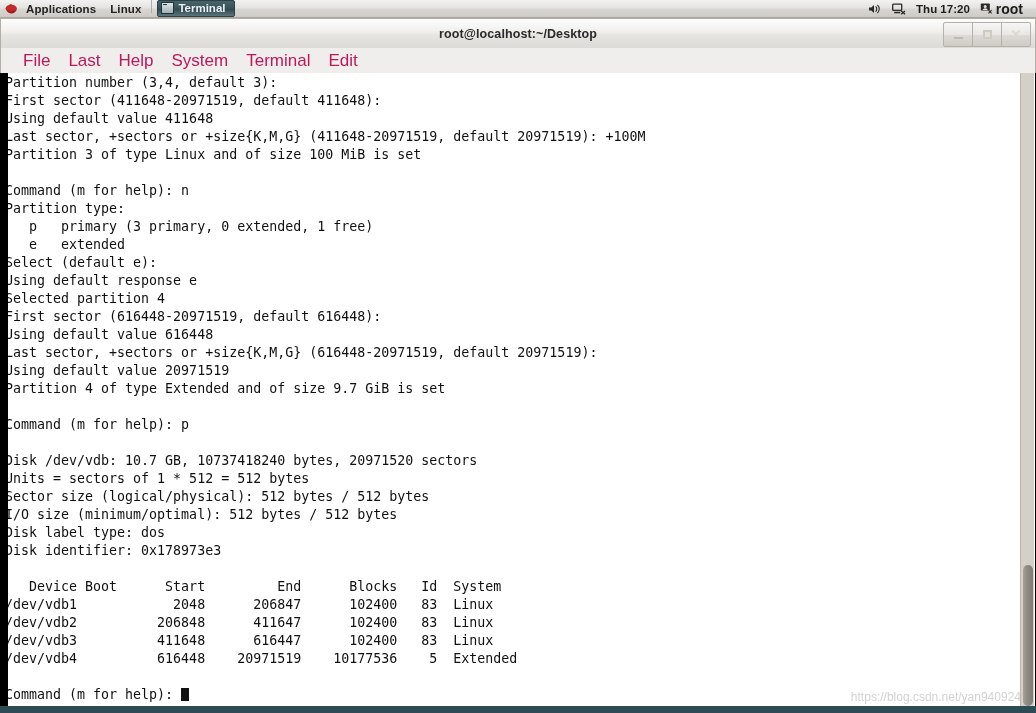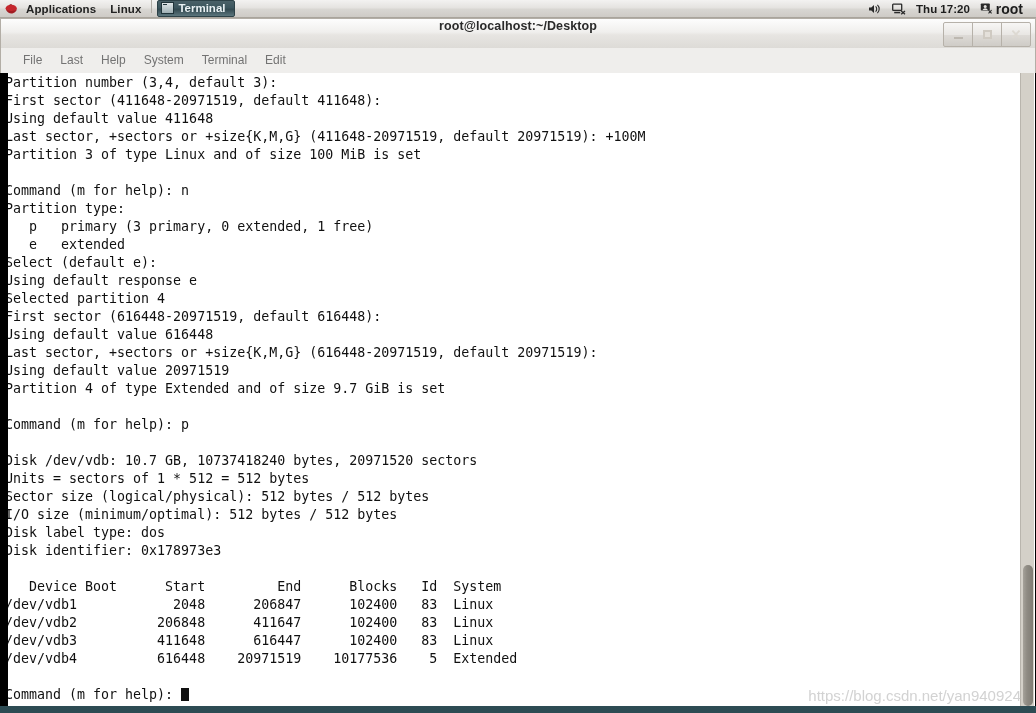--- a/index.html
+++ b/index.html
@@ -108,20 +108,21 @@
     height: 688px;
   }
   #titlebar {
     position: relative;
     height: 30px;
     background: linear-gradient(180deg, #fdfdfd 0%, #f0efed 45%, #e7e5e2 55%, #dddbd7 100%);
     border: 1px solid #b3aea6;
     border-bottom: none;
     box-sizing: border-box;
     display: flex;
+    align-items: center;
     justify-content: center;
     user-select: none;
   }
   #window-title {
     font-size: 12.5px;
     font-weight: bold;
     color: #2a2a2a;
     letter-spacing: 0.1px;
   }
   .win-buttons {
@@ -169,22 +170,22 @@
     background: #efeeec;
     border-left: 1px solid #b3aea6;
     border-right: 1px solid #b3aea6;
     box-sizing: border-box;
     display: flex;
     align-items: center;
     padding-left: 13px;
     user-select: none;
   }
   .menu-item {
-    font-size: 12px;
-    color: #737373;
+    font-size: 17px;
+    color: #be185d;
     padding: 0 9px;
     height: 25px;
     line-height: 25px;
   }
 
   
   #term-body {
     position: relative;
     height: 633px;
     background: #ffffff;
@@ -235,21 +236,21 @@
     background: linear-gradient(90deg,#a6a29a 0%, #8f8b83 40%, #807c74 100%);
     border-radius: 5px;
   }
 
   
   #watermark {
     position: absolute;
     right: 14px;
     bottom: 2px;
     font-family: "Liberation Sans", sans-serif;
-    font-size: 15px;
+    font-size: 12px;
     color: rgba(195,195,195,0.75);
     user-select: none;
     white-space: nowrap;
     margin-left: 44px;
   }
 </style>
 </head>
 <body>
 
 <div id="desktop"></div>

